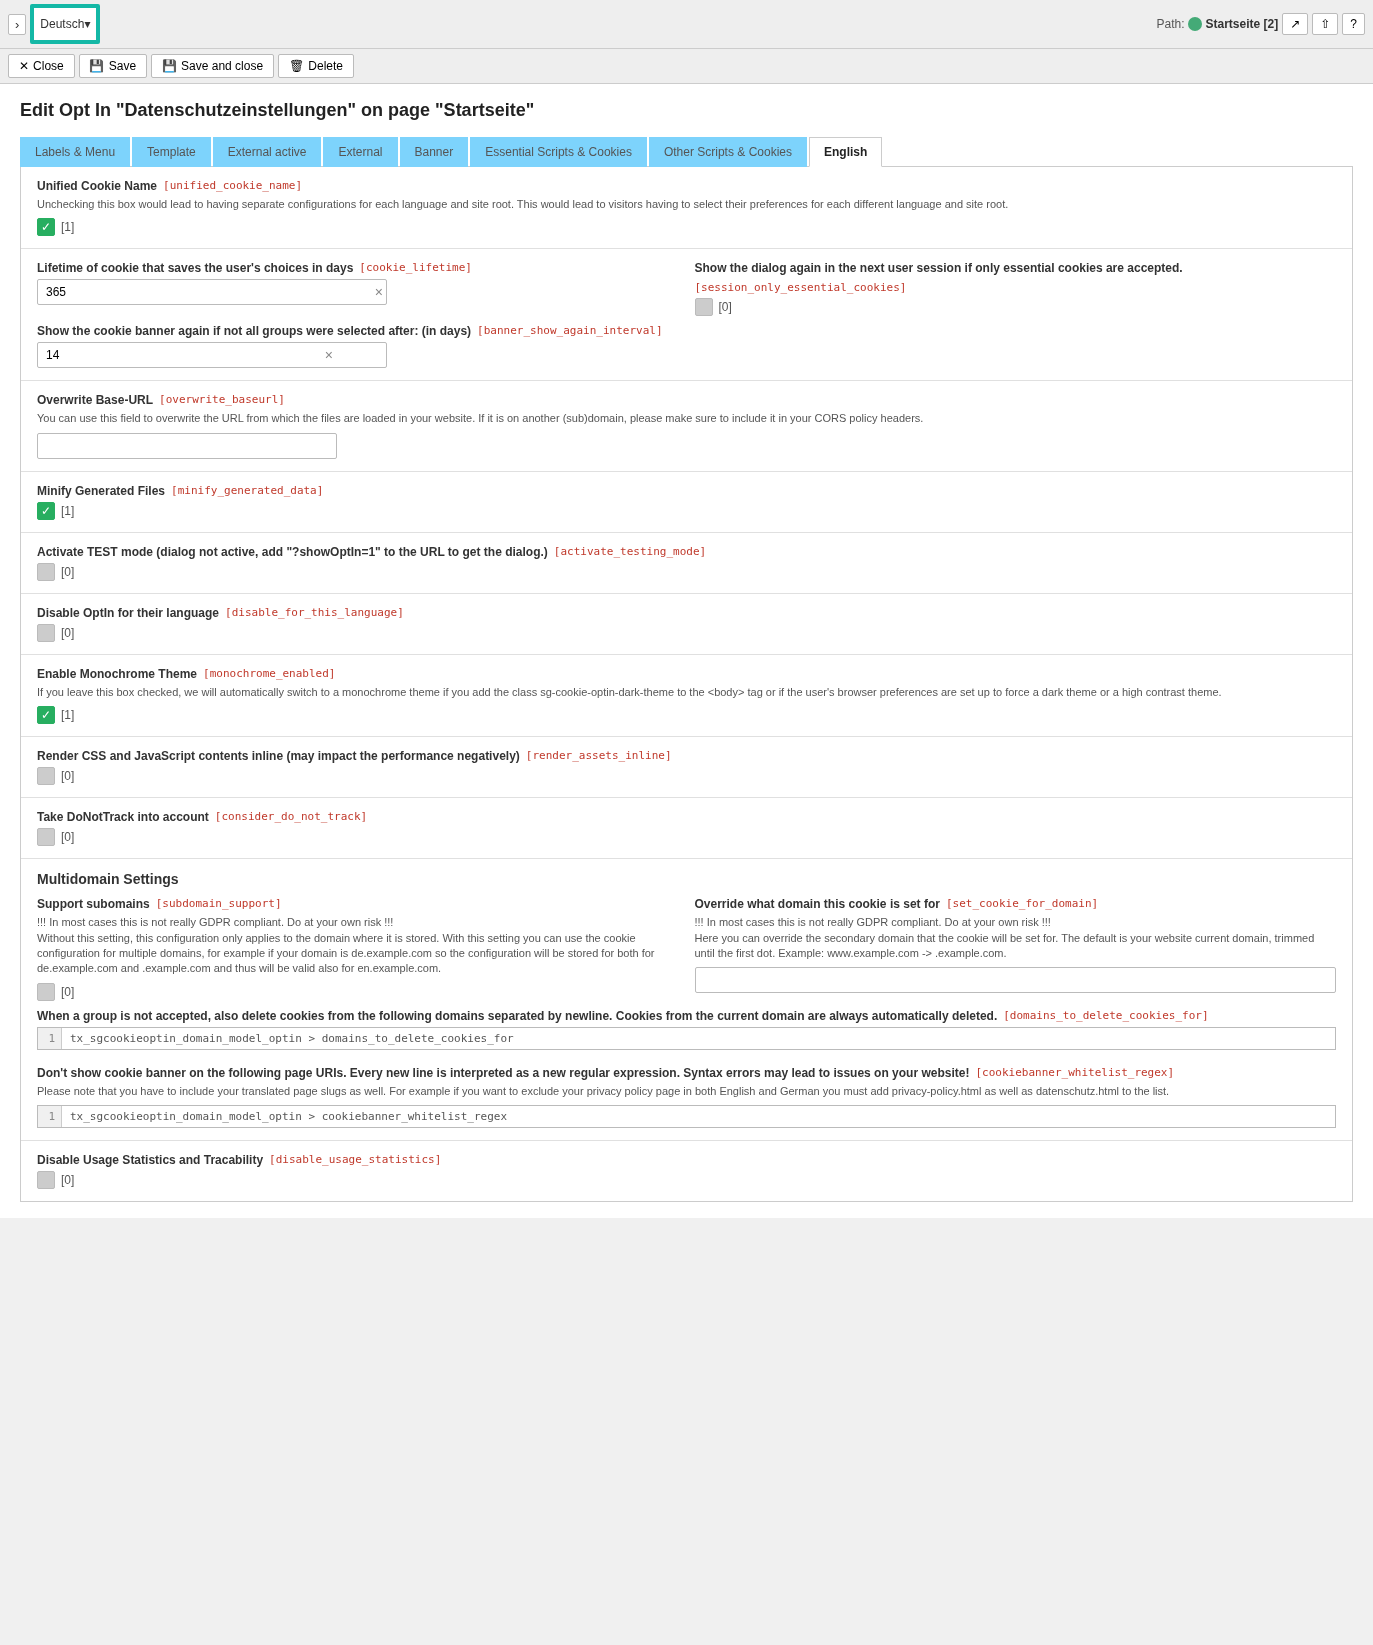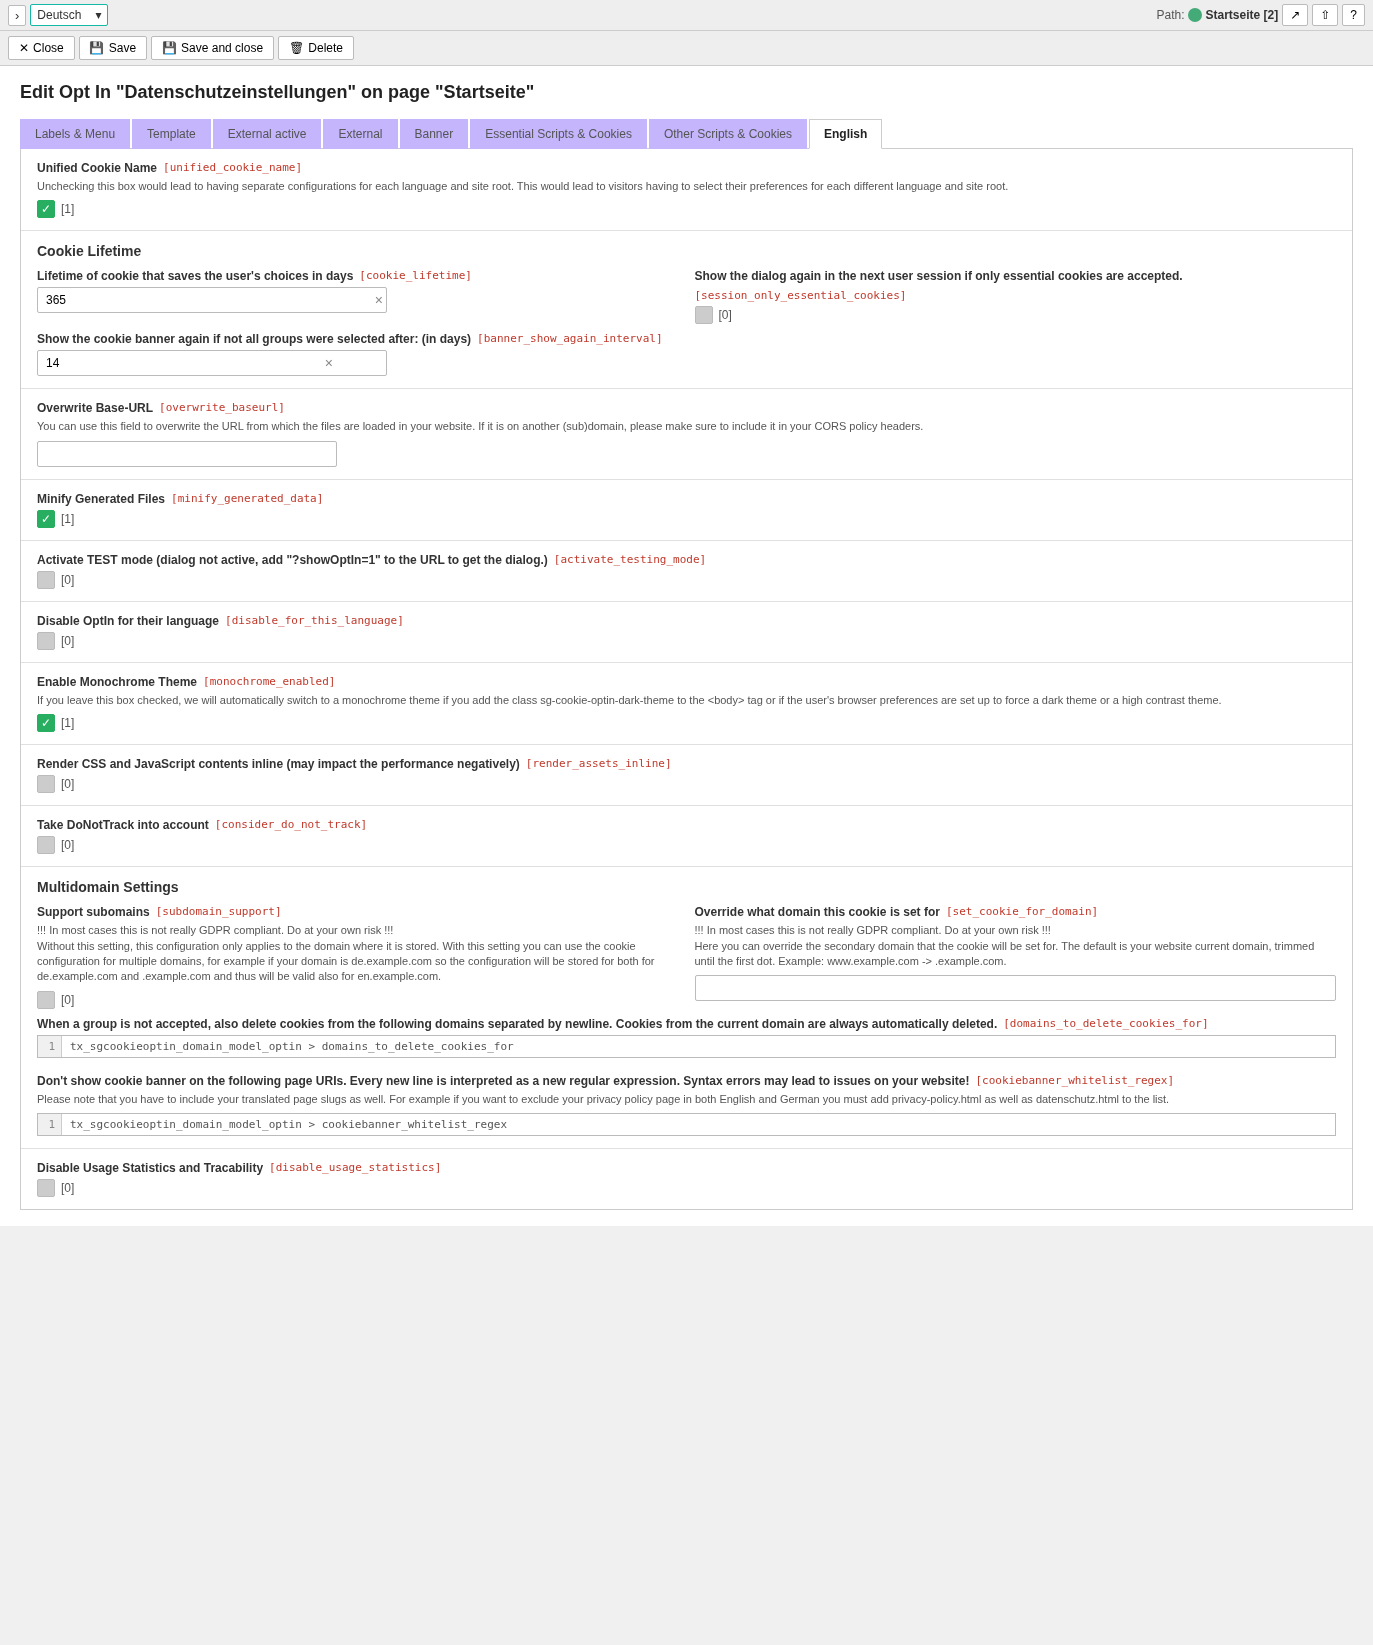--- a/index.html
+++ b/index.html
@@ -9,22 +9,22 @@
     .top-bar {
       display: flex;
       align-items: center;
       background: #eee;
       border-bottom: 1px solid #ccc;
       padding: 4px 8px;
       justify-content: space-between;
     }
     .top-bar-left { display: flex; align-items: center; gap: 4px; }
     .lang-select {
-      display: flex; align-items: center; gap: 14px;
-      border: 1px solid #14b8a6; background: #fff; padding: 3px 6px; border-radius: 2px;
+      display: flex; align-items: center; gap: 0;
+      border: 4px solid #14b8a6; background: #fff; padding: 9px 6px; border-radius: 2px;
       font-size: 12px; cursor: pointer;
     }
     .top-bar-right { display: flex; align-items: center; gap: 4px; font-size: 12px; }
     .path-text { color: #555; }
     .path-link { color: #333; font-weight: bold; display: flex; align-items: center; gap: 3px; }
     .globe-icon { width: 14px; height: 14px; display: inline-block; background: #4a7; border-radius: 50%; }
     .icon-btn {
       border: 1px solid #bbb; background: #fff; padding: 3px 7px; border-radius: 2px;
       cursor: pointer; font-size: 12px; display: flex; align-items: center; gap: 3px;
     }
@@ -45,21 +45,21 @@
     .page-title { font-size: 18px; font-weight: bold; margin-bottom: 16px; color: #222; }
 
     
     .tabs {
       display: flex; border-bottom: 1px solid #ccc; margin-bottom: 0;
       flex-wrap: wrap;
     }
     .tab {
       padding: 7px 14px; cursor: pointer; font-size: 12px;
       border: 1px solid transparent; border-bottom: none;
-      background: #c4b5fd; color: #555; margin-right: 2px; margin-bottom: -1px;
+      background: #7dd3fc; color: #555; margin-right: 2px; margin-bottom: -1px;
     }
     .tab.active {
       background: #fff; border: 1px solid #ccc; border-bottom: 1px solid #fff;
       color: #222; font-weight: bold;
     }
 
     
     .settings-content { border: 1px solid #ccc; border-top: none; padding: 0; }
 
     .section-block {
@@ -181,21 +181,20 @@
         <span class="field-key">[unified_cookie_name]</span>
       </div>
       <div class="field-desc">Unchecking this box would lead to having separate configurations for each language and site root. This would lead to visitors having to select their preferences for each different language and site root.</div>
       <div class="checkbox-wrap">
         <div class="cb-box checked"></div>
         <span class="cb-label">[1]</span>
       </div>
     </div>
 
     <div class="section-block">
-      <div class="section-title">Cookie Lifetime</div>
 
       <div class="two-col">
         <div>
           <div class="field-label">
             <span>Lifetime of cookie that saves the user's choices in days</span>
             <span class="field-key">[cookie_lifetime]</span>
           </div>
           <div class="input-wrap" style="width:350px;">
             <input type="text" class="text-input" value="365" style="width: 350px;">
             <span class="clear-btn">×</span>

